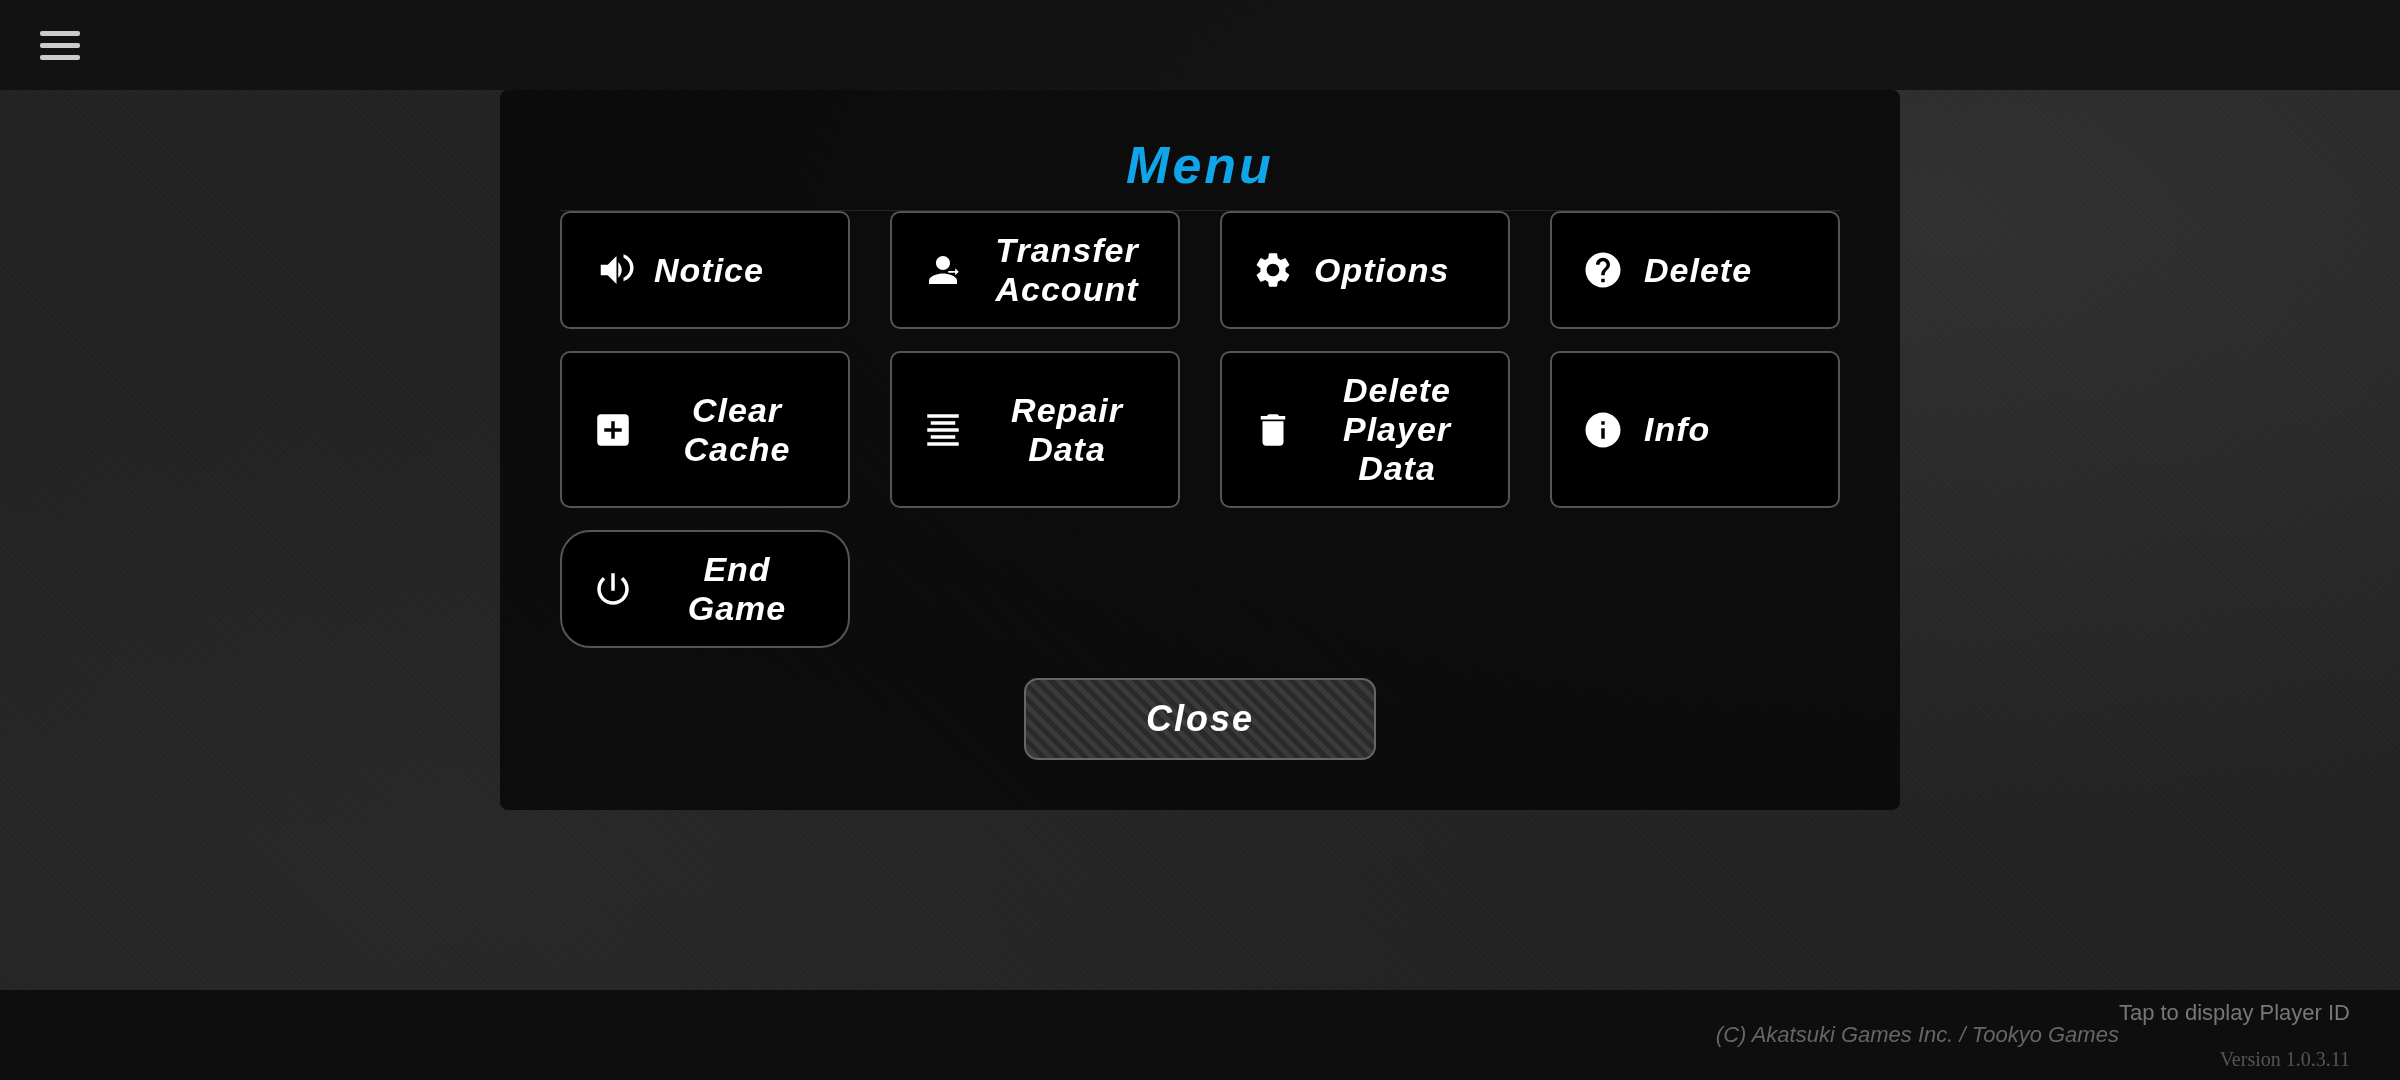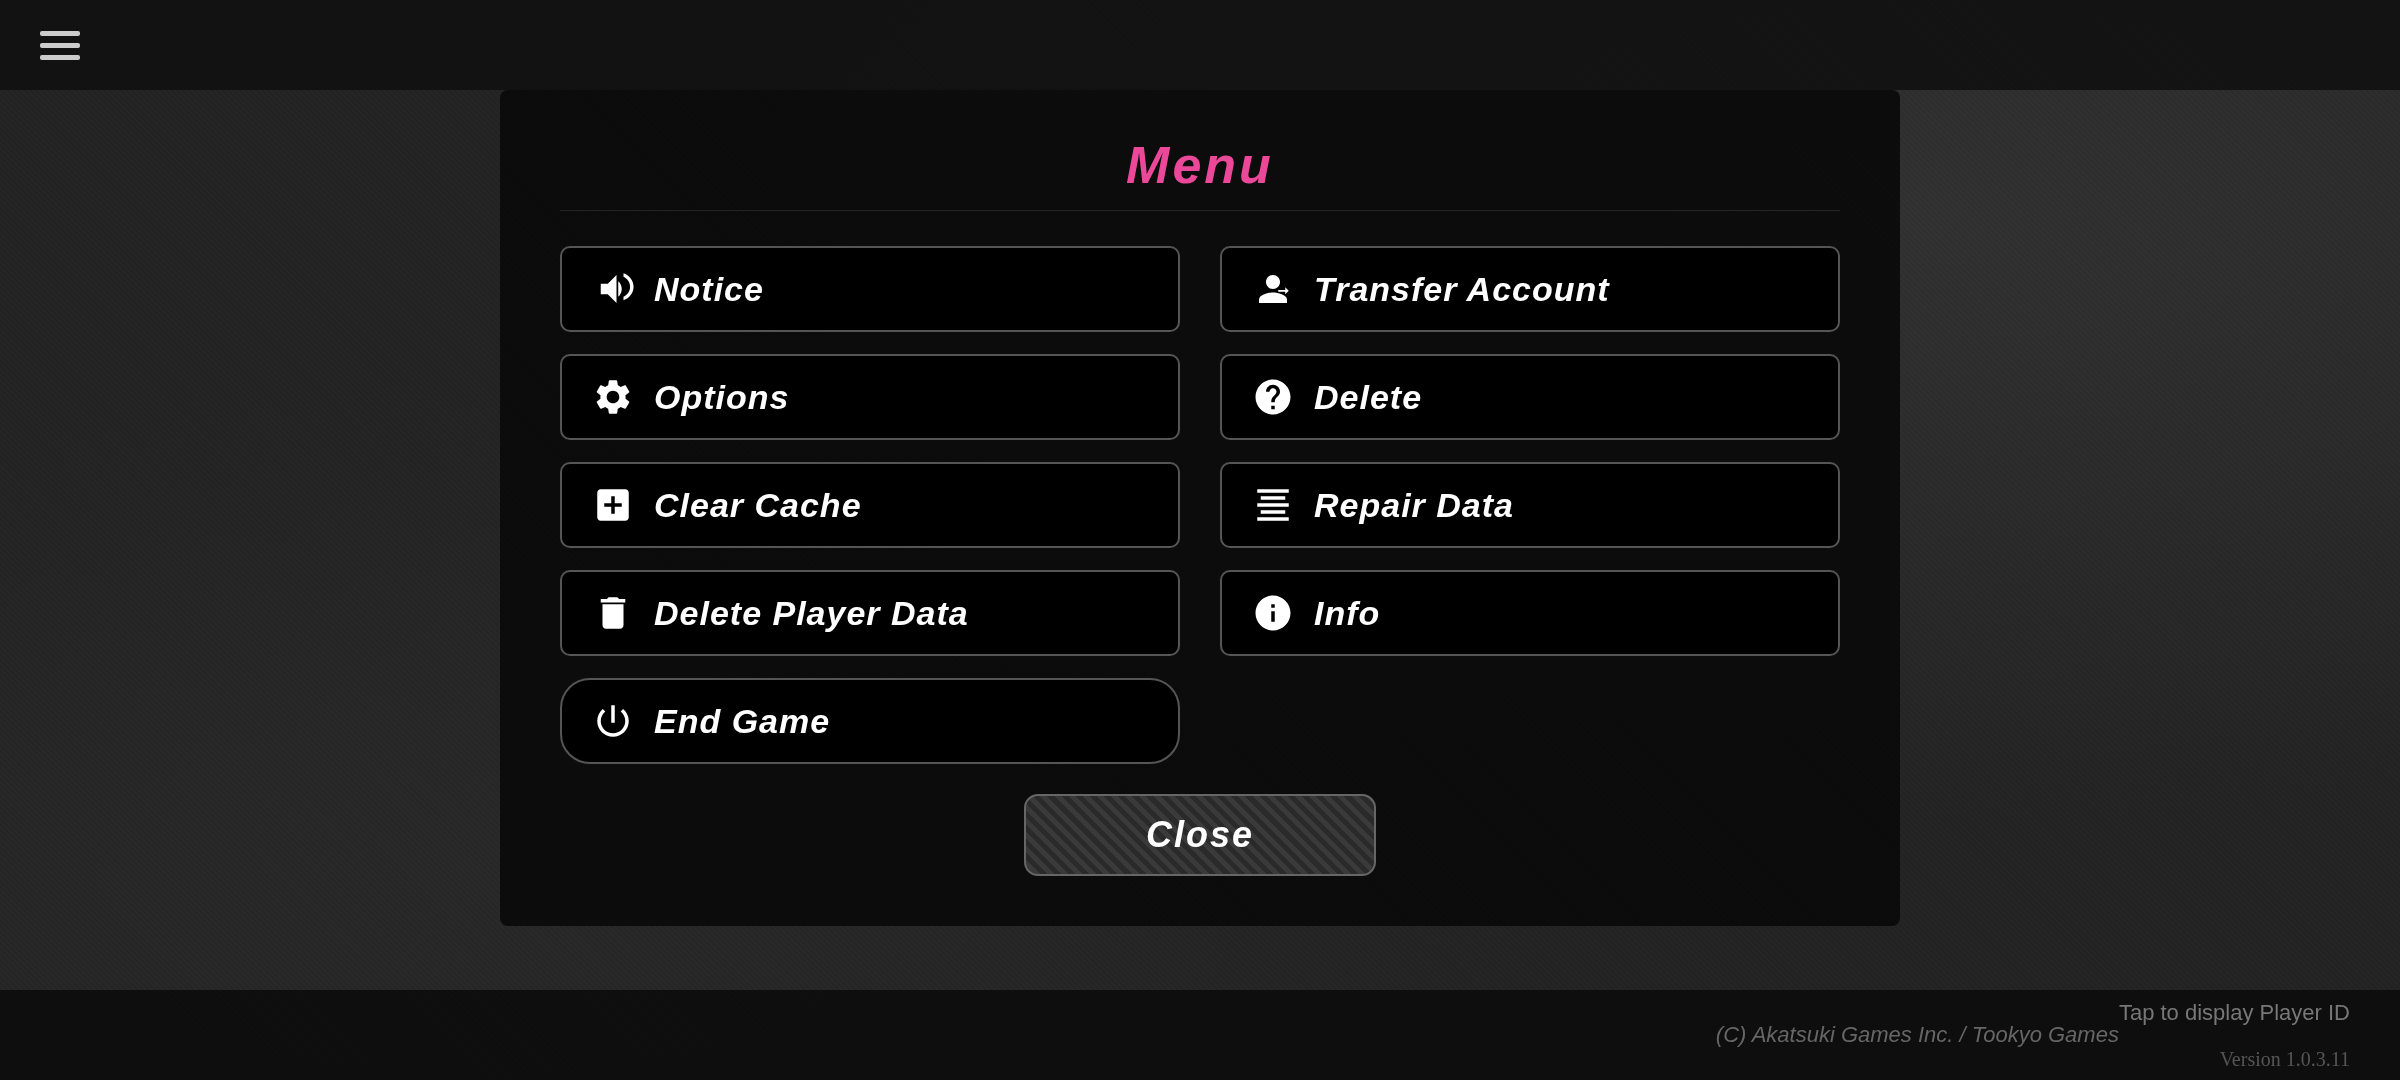--- a/index.html
+++ b/index.html
@@ -65,33 +65,32 @@
       transform: translateX(-50%);
       width: 1400px;
       background: rgba(10,10,10,0.92);
       border-radius: 8px;
       padding: 30px 60px 50px;
       z-index: 20;
     }
 
     .menu-title {
       text-align: center;
-      color: #ec4899;
+      color: #0ea5e9;
       font-size: 52px;
       font-weight: 900;
       font-style: italic;
       letter-spacing: 3px;
-      margin-bottom: 35px;
       padding: 15px 0;
       border-bottom: 1px solid rgba(255,255,255,0.1);
     }
 
     .menu-grid {
       display: grid;
-      grid-template-columns: 1fr 1fr;
+      grid-template-columns: 1fr 1fr 1fr 1fr;
       gap: 22px 40px;
     }
 
     .menu-btn {
       display: flex;
       align-items: center;
       gap: 18px;
       background: #000;
       border: 2.5px solid #555;
       border-radius: 10px;

